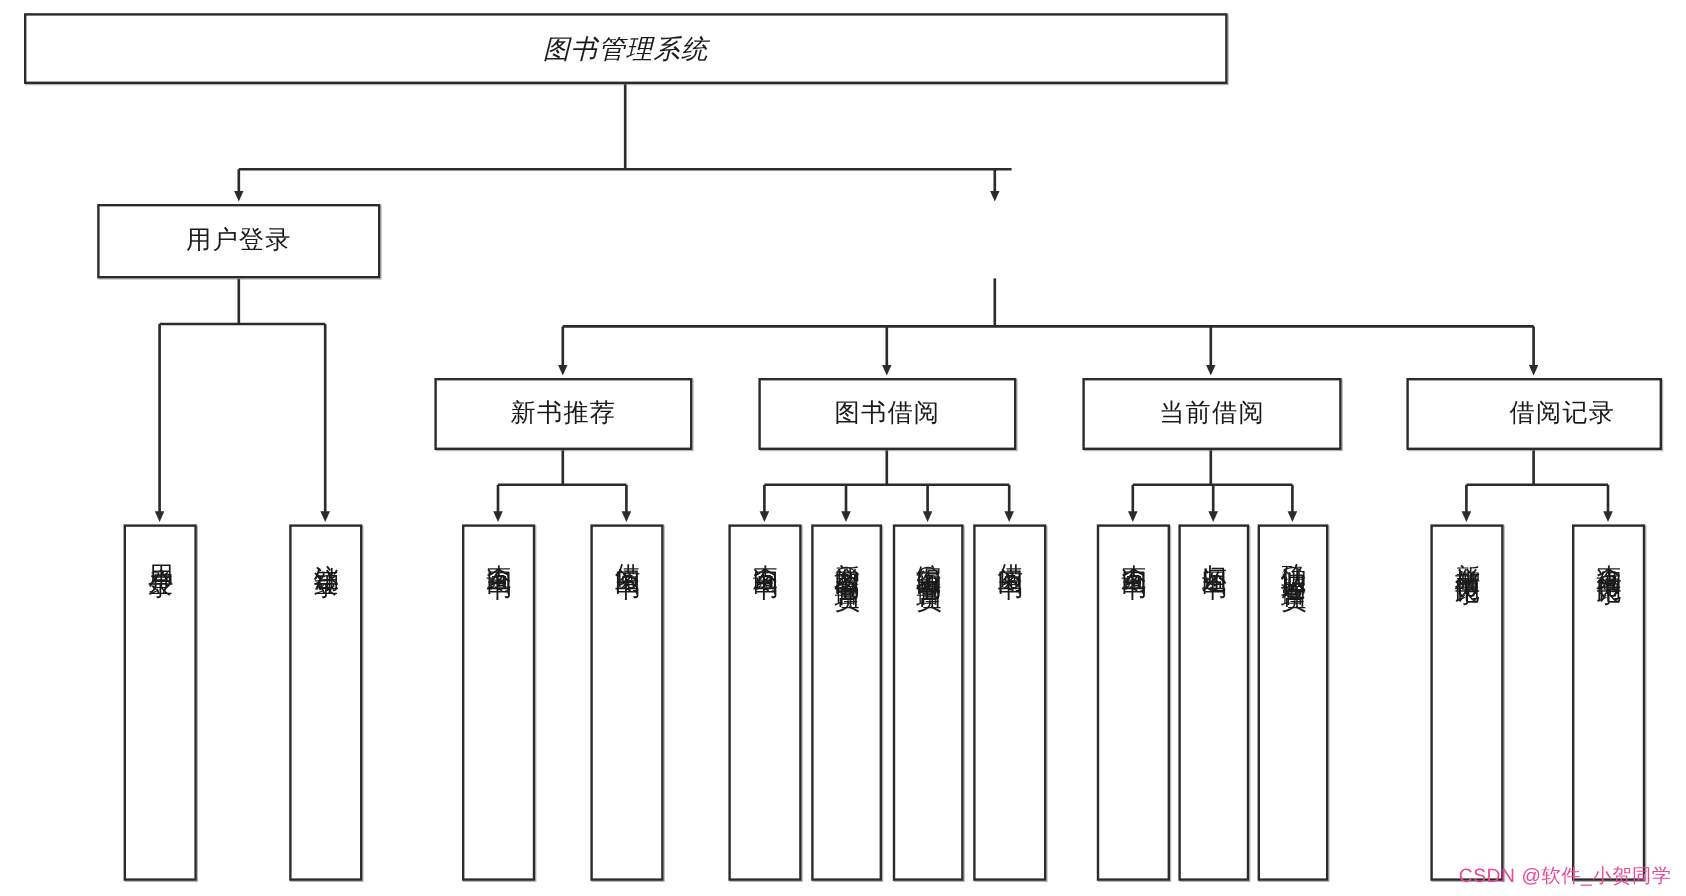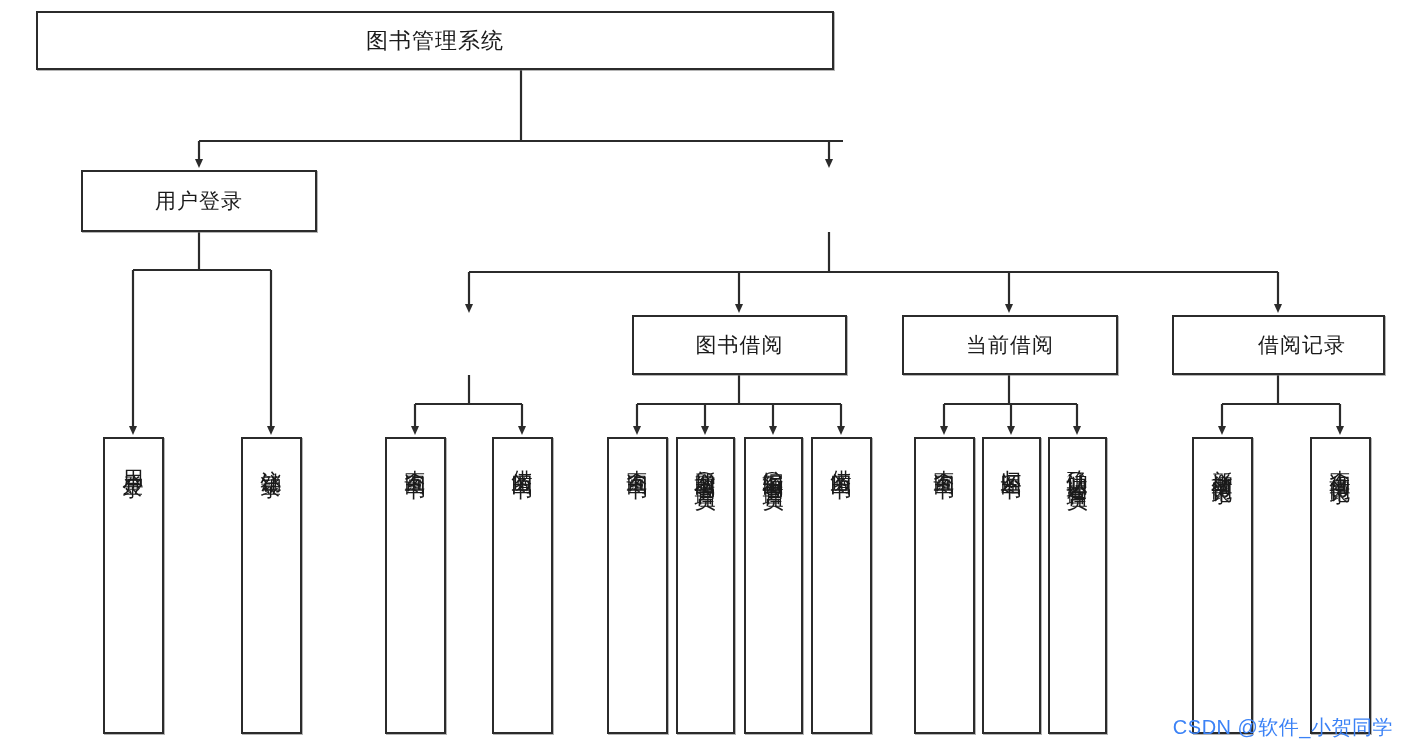--- a/index.html
+++ b/index.html
@@ -52,22 +52,22 @@
     text-orientation: upright;
     font-size: 21px;
     letter-spacing: 3px;
     line-height: 1;
   }
   #title-node .label { font-size: 22px; }
   #watermark {
     position: absolute;
     right: 12px;
     bottom: 6px;
-    font-size: 20px;
-    color: #3b82f6;
+    font-size: 16px;
+    color: #ec4899;
     letter-spacing: 0.5px;
     white-space: nowrap;
     pointer-events: none;
   }
 </style>
 </head>
 <body>
 
 <div id="canvas">
 
@@ -114,28 +114,31 @@
       <path d="M1011,404 L1011,427" marker-end="url(#arrow)"></path>
       <path d="M1077,404 L1077,427" marker-end="url(#arrow)"></path>
 
       <path d="M1278,375 L1278,404"></path>
       <path d="M1222,404 L1340,404"></path>
       <path d="M1222,404 L1222,427" marker-end="url(#arrow)"></path>
       <path d="M1340,404 L1340,427" marker-end="url(#arrow)"></path>
     </g>
   </svg>
 
-  <div class="node horiz" id="title-node" style="left:36px; top:11px; width:798px; height:59px;">
+  <div class="node horiz" id="title-node" style="left:20px; top:11px; width:1003px; height:59px;font-style:italic;">
     <span class="label">图书管理系统</span>
   </div>
 
   <div class="node horiz" style="left:81px; top:170px; width:236px; height:62px;">
     <span class="label">用户登录</span>
   </div>
 
+  <div class="node horiz" style="left:362px; top:315px; width:215px; height:60px;">
+    <span class="label">新书推荐</span>
+  </div>
   <div class="node horiz" style="left:632px; top:315px; width:215px; height:60px;">
     <span class="label">图书借阅</span>
   </div>
   <div class="node horiz" style="left:902px; top:315px; width:216px; height:60px;">
     <span class="label">当前借阅</span>
   </div>
   <div class="node horiz" style="left:1172px; top:315px; width:213px; height:60px;padding-left:47px;">
     <span class="label">借阅记录</span>
   </div>
 

